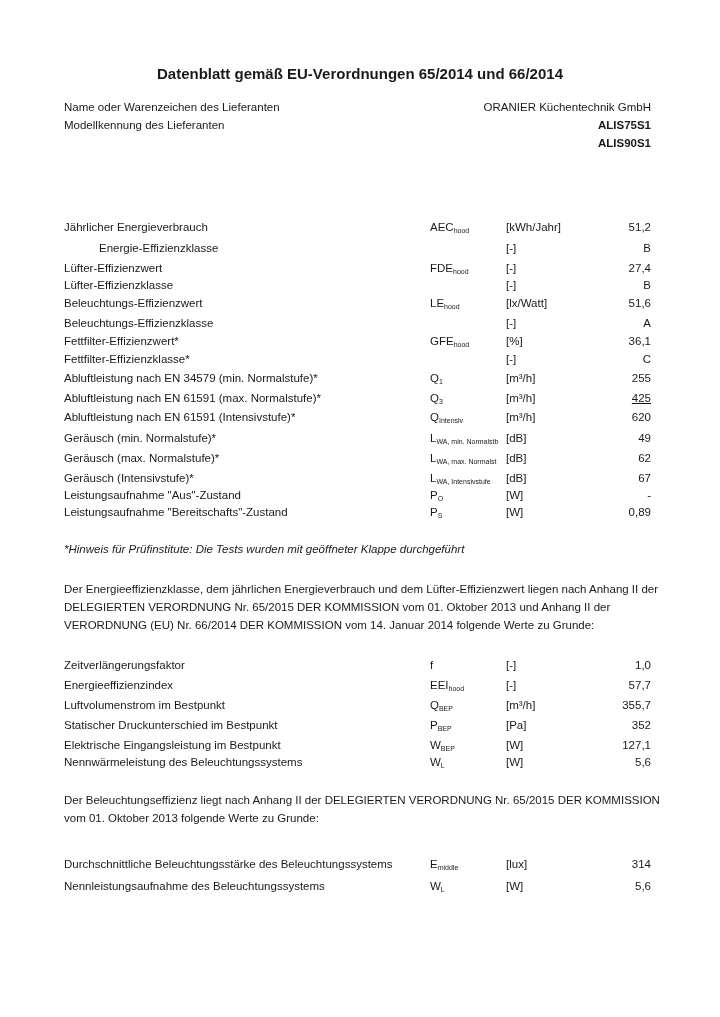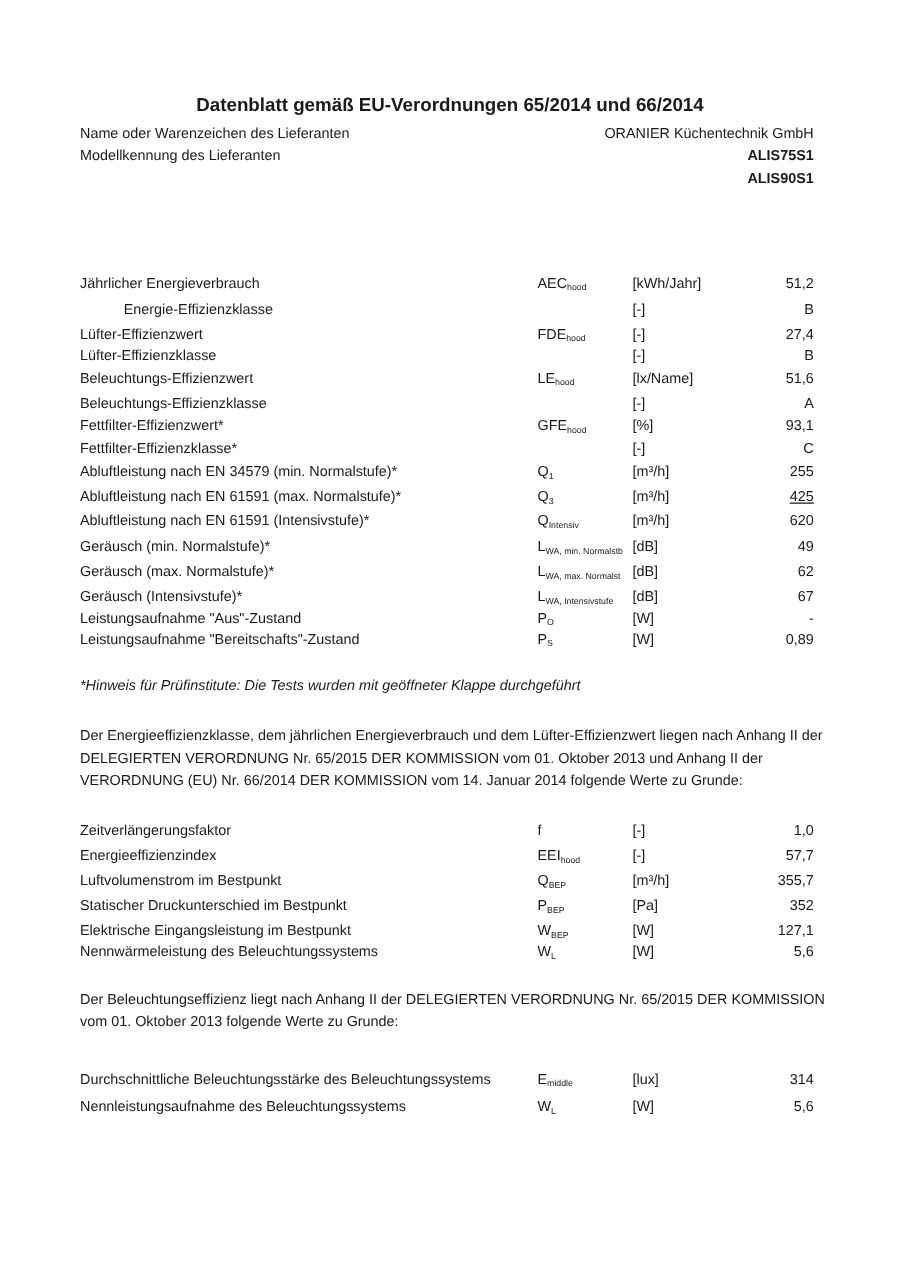--- a/index.html
+++ b/index.html
@@ -1,19 +1,19 @@
 <!DOCTYPE html>
 <html><head>
 <meta charset="utf-8">
 <style>
   html, body { margin:0; padding:0; background:#ffffff; }
   body { width:720px; height:1017px; position:relative; overflow:hidden;
          font-family:"Liberation Sans", sans-serif; color:#1a1a1a; font-size:11.5px; }
   .abs { position:absolute; white-space:nowrap; }
-  .title { left:0; width:720px; text-align:center; top:76px; font-size:15px; font-weight:bold; }
+  .title { left:0; width:720px; text-align:center; top:65px; font-size:15px; font-weight:bold; }
   .lbl { left:64px; }
   .sym { left:430px; }
   .unit { left:506px; }
   .val { right:69px; text-align:right; }
   .right { right:69px; text-align:right; }
   .bold { font-weight:bold; }
   sub { font-size:7px; vertical-align:-2px; line-height:0; }
   .para { left:64px; width:600px; white-space:normal; line-height:18px; }
   .note { left:64px; font-style:italic; }
 </style>
@@ -40,30 +40,30 @@
     <div class="abs lbl" style="top: 262px;">Lüfter-Effizienzwert</div>
     <div class="abs sym" style="top: 262px;"><span>FDE</span><sub>hood</sub></div>
     <div class="abs unit" style="top: 262px;">[-]</div>
     <div class="abs val" style="top: 262px;">27,4</div>
     <div class="abs lbl" style="top: 279px;">Lüfter-Effizienzklasse</div>
     <div class="abs sym" style="top: 279px;"><span></span><sub></sub></div>
     <div class="abs unit" style="top: 279px;">[-]</div>
     <div class="abs val" style="top: 279px;">B</div>
     <div class="abs lbl" style="top: 297px;">Beleuchtungs-Effizienzwert</div>
     <div class="abs sym" style="top: 297px;"><span>LE</span><sub>hood</sub></div>
-    <div class="abs unit" style="top: 297px;">[lx/Name]</div>
+    <div class="abs unit" style="top: 297px;">[lx/Watt]</div>
     <div class="abs val" style="top: 297px;">51,6</div>
     <div class="abs lbl" style="top: 317px;">Beleuchtungs-Effizienzklasse</div>
     <div class="abs sym" style="top: 317px;"><span></span><sub></sub></div>
     <div class="abs unit" style="top: 317px;">[-]</div>
     <div class="abs val" style="top: 317px;">A</div>
     <div class="abs lbl" style="top: 335px;">Fettfilter-Effizienzwert*</div>
     <div class="abs sym" style="top: 335px;"><span>GFE</span><sub>hood</sub></div>
     <div class="abs unit" style="top: 335px;">[%]</div>
-    <div class="abs val" style="top: 335px;">93,1</div>
+    <div class="abs val" style="top: 335px;">36,1</div>
     <div class="abs lbl" style="top: 353px;">Fettfilter-Effizienzklasse*</div>
     <div class="abs sym" style="top: 353px;"><span></span><sub></sub></div>
     <div class="abs unit" style="top: 353px;">[-]</div>
     <div class="abs val" style="top: 353px;">C</div>
     <div class="abs lbl" style="top: 372px;">Abluftleistung nach EN 34579 (min. Normalstufe)*</div>
     <div class="abs sym" style="top: 372px;"><span>Q</span><sub>1</sub></div>
     <div class="abs unit" style="top: 372px;">[m³/h]</div>
     <div class="abs val" style="top: 372px;">255</div>
     <div class="abs lbl" style="top: 392px; text-align: center;">Abluftleistung nach EN 61591 (max. Normalstufe)*</div>
     <div class="abs sym" style="top: 392px;"><span>Q</span><sub>3</sub></div>

